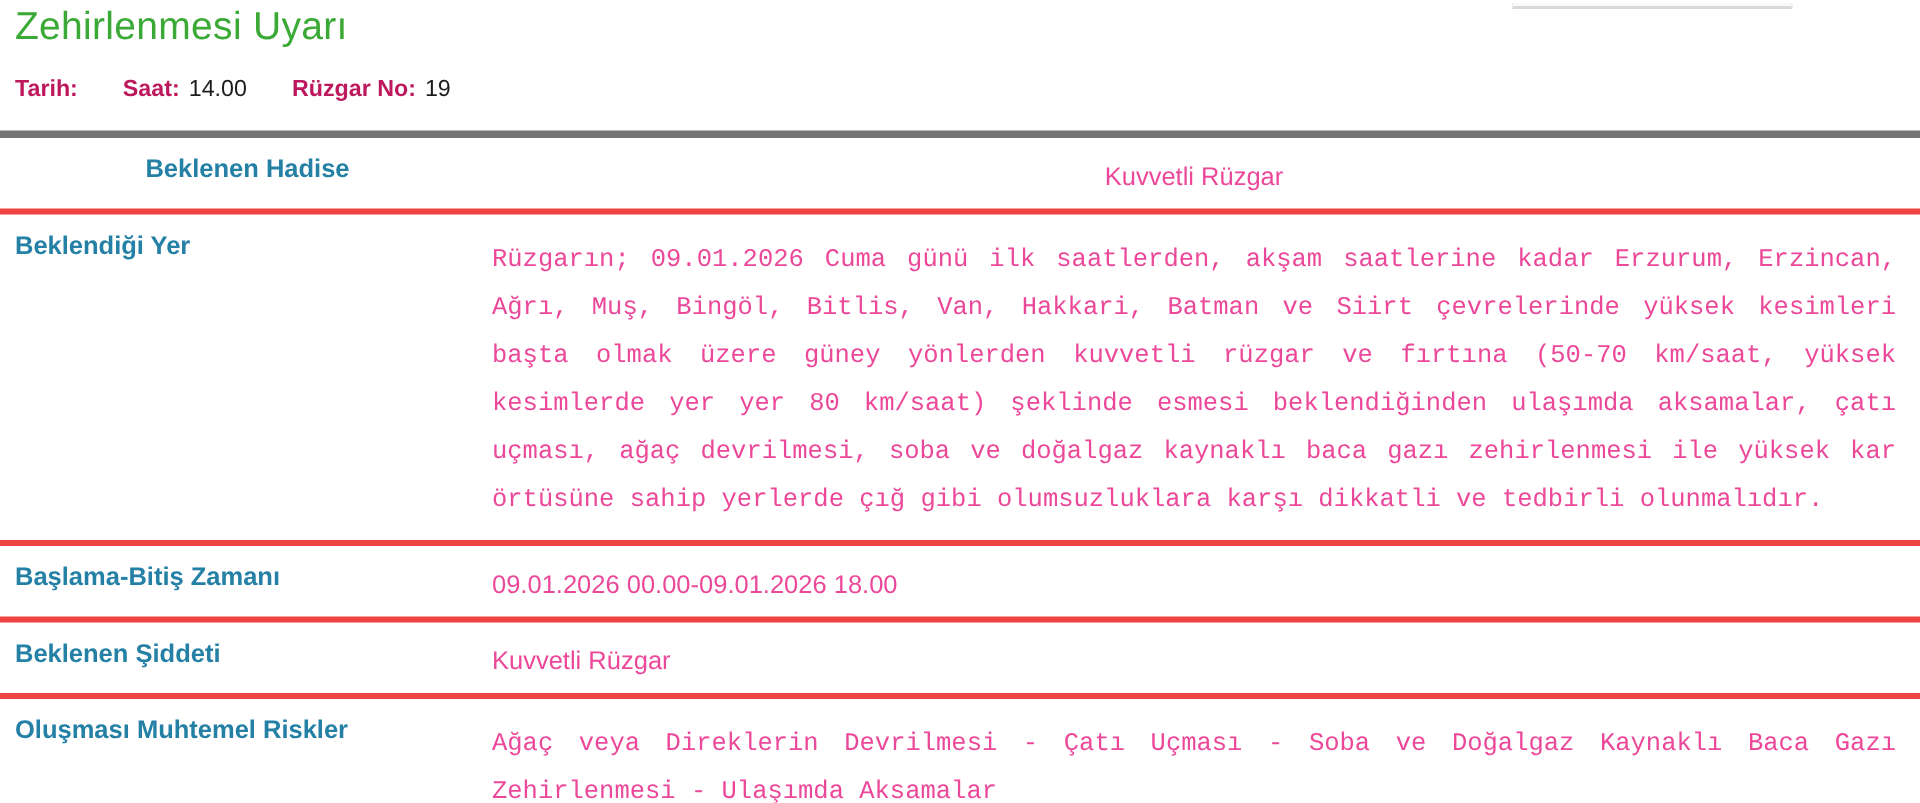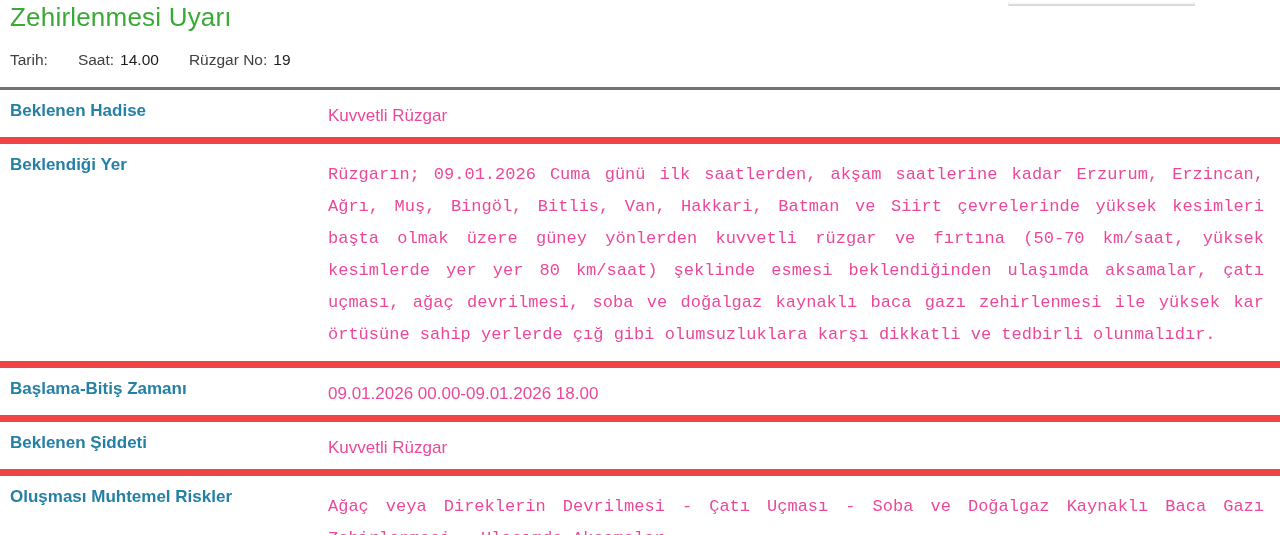--- a/index.html
+++ b/index.html
@@ -32,39 +32,39 @@
   }
 
   .meta {
     display: flex;
     align-items: baseline;
     gap: 30px;
     margin: 18px 0 0 10px;
     font-size: 15.5px;
   }
   .meta-item { display: flex; align-items: baseline; gap: 6px; white-space: nowrap; }
-  .meta-label { color: #404040; font-weight: 400; }
+  .meta-label { color: #be185d; font-weight: 700; }
   .meta-value { color: #1d1d1f; }
 
   .headline {
     margin: 40px 0 0 6px;
     font-size: 18px;
     font-weight: 700;
     color: #404c61;
     letter-spacing: 0.1px;
   }
 
   .details { margin-top: 18px; width: 1280px; }
   .row {
     display: flex;
     align-items: flex-start;
-    border-top: 7px solid #ef4444;
+    border-top: 4px solid #ef4444;
     padding: 11px 0 10px 0;
   }
-  .row:first-child { border-top: 3px solid #737373; }
+  .row:first-child { border-top: 5px solid #737373; text-align: center; }
   .label {
     flex: 0 0 320px;
     padding-left: 10px;
     font-size: 17px;
     font-weight: 700;
     color: #2580a6;
   }
   .value {
     flex: 1 1 auto;
     padding: 4px 16px 0 8px;

